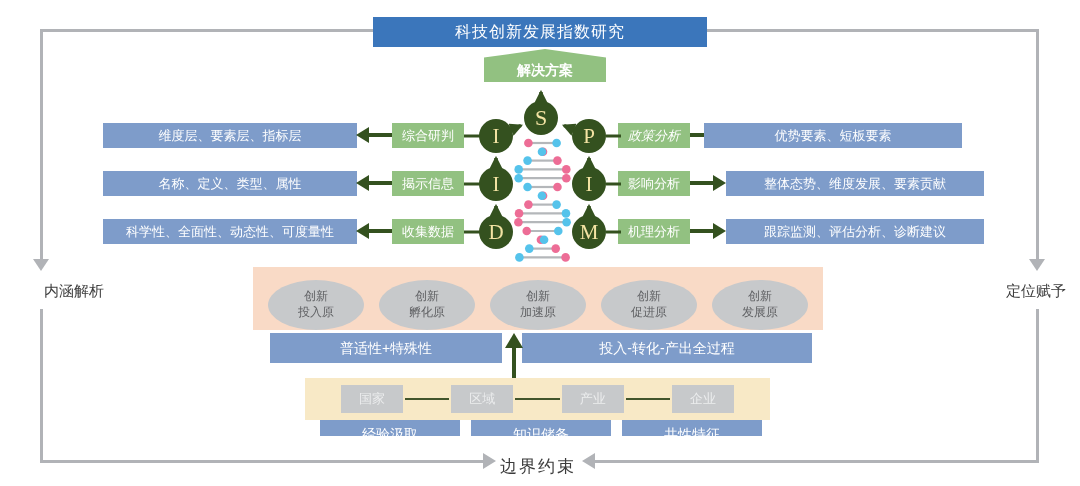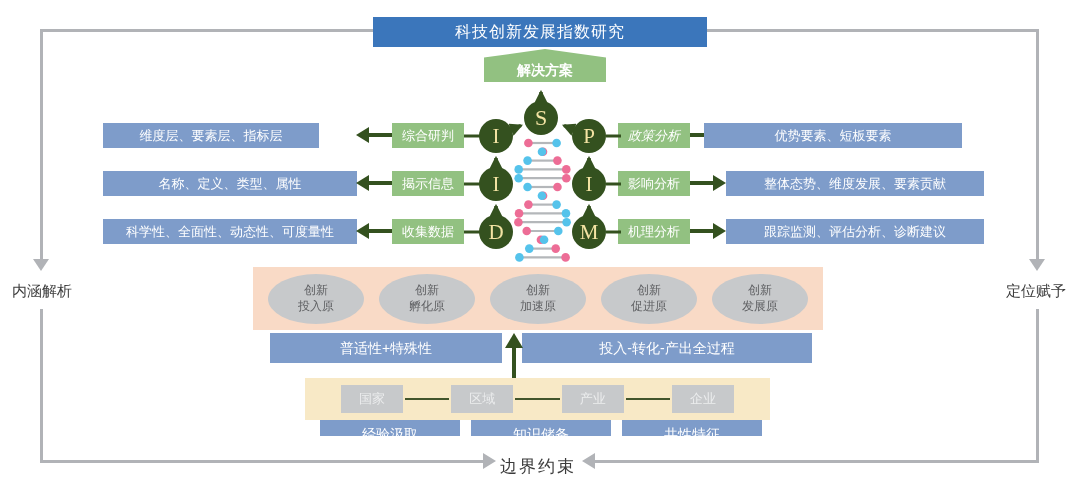--- a/index.html
+++ b/index.html
@@ -27,21 +27,21 @@
   .head-right{border-top:8px solid transparent;border-bottom:8px solid transparent;
               border-left:13px solid var(--darkgreen);}
   .head-up-green{border-left:9px solid transparent;border-right:9px solid transparent;
                  border-bottom:15px solid var(--darkgreen);}
   .head-down-gray{border-left:8px solid transparent;border-right:8px solid transparent;
                   border-top:12px solid var(--frame);}
   .head-right-gray{border-top:8px solid transparent;border-bottom:8px solid transparent;
                    border-left:13px solid var(--frame);}
   .head-left-gray{border-top:8px solid transparent;border-bottom:8px solid transparent;
                   border-right:13px solid var(--frame);}
-  .peach{position:absolute;background:var(--peach);display:flex;align-items:center;
+  .peach{position:absolute;background:var(--peach);display:flex;align-items:flex-end;
          justify-content:space-evenly;}
   .ell{width:96px;height:50px;border-radius:50%;background:var(--gray);color:#5F6063;
        font-size:12px;line-height:1.3;display:flex;flex-direction:column;
        align-items:center;justify-content:center;}
   .bar{background:var(--softblue);height:30px;line-height:30px;font-size:14px;}
   .cream{position:absolute;background:var(--cream);display:flex;align-items:center;
          padding:0 36px;box-sizing:border-box;}
   .lvl{width:62px;height:28px;line-height:28px;background:var(--gray);color:#ECEDEE;
        font-size:13px;text-align:center;flex:0 0 auto;}
   .lvl-link{flex:1 1 auto;height:2px;background:#42552B;margin:0 2px;}
@@ -61,28 +61,28 @@
   <div class="tri head-down-gray" style="left:33px;top:259px;"></div>
   <div class="fline" style="left:40px;top:309px;width:3px;height:153px;"></div>
   <div class="fline" style="left:1036px;top:29px;width:3px;height:230px;"></div>
   <div class="tri head-down-gray" style="left:1029px;top:259px;"></div>
   <div class="fline" style="left:1036px;top:309px;width:3px;height:153px;"></div>
   <div class="fline" style="left:40px;top:460px;width:443px;height:3px;"></div>
   <div class="tri head-right-gray" style="left:483px;top:453px;"></div>
   <div class="fline" style="left:595px;top:460px;width:444px;height:3px;"></div>
   <div class="tri head-left-gray" style="left:582px;top:453px;"></div>
 
-  <div class="sidelabel" style="left:1px;top:282px;">内涵解析</div>
+  <div class="sidelabel" style="left:1px;top:282px;padding-left:32px;">内涵解析</div>
   <div class="sidelabel" style="left:995px;top:282px;">定位赋予</div>
   <div class="bottomlabel" style="left:478px;top:455px;">边界约束</div>
 
   <div class="box title" style="left:373px;top:17px;width:334px;">科技创新发展指数研究</div>
   <div class="box solution" style="left:484px;top:49px;width:122px;font-weight:bold;">解决方案</div>
 
-  <div class="box bluebox" style="left:103px;top:123px;width:216px;">维度层、要素层、指标层</div>
+  <div class="box bluebox" style="left:103px;top:123px;width:254px;">维度层、要素层、指标层</div>
   <div>
     <div class="tri head-left" style="left:356px;top:127px;"></div>
     <div class="shaft-h" style="left:367px;top:133px;width:25px;"></div>
   </div>
   <div class="box greenbox" style="left:392px;top:123px;width:72px;">综合研判</div>
 
   <div class="box bluebox" style="left:103px;top:171px;width:254px;">名称、定义、类型、属性</div>
   <div>
     <div class="tri head-left" style="left:356px;top:175px;"></div>
     <div class="shaft-h" style="left:367px;top:181px;width:25px;"></div>

